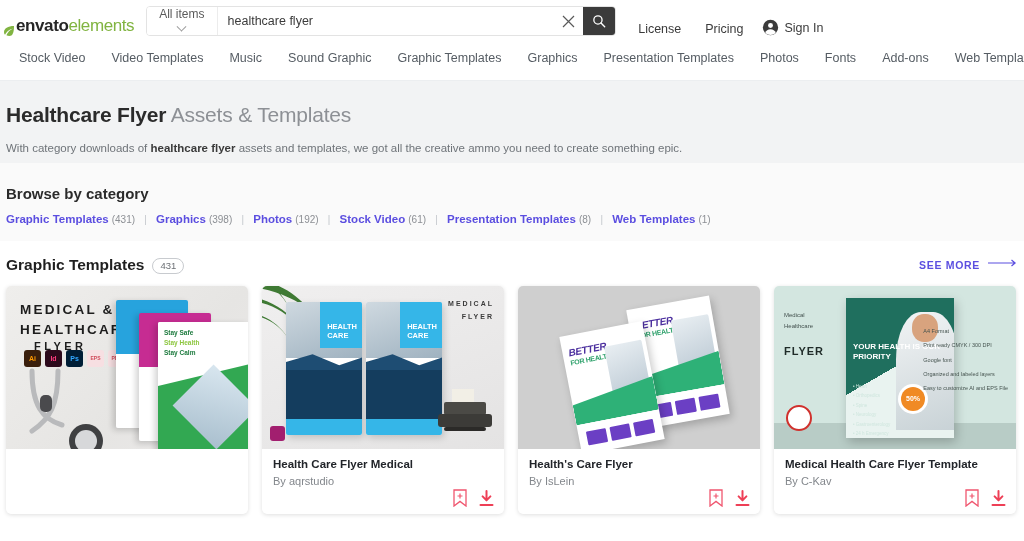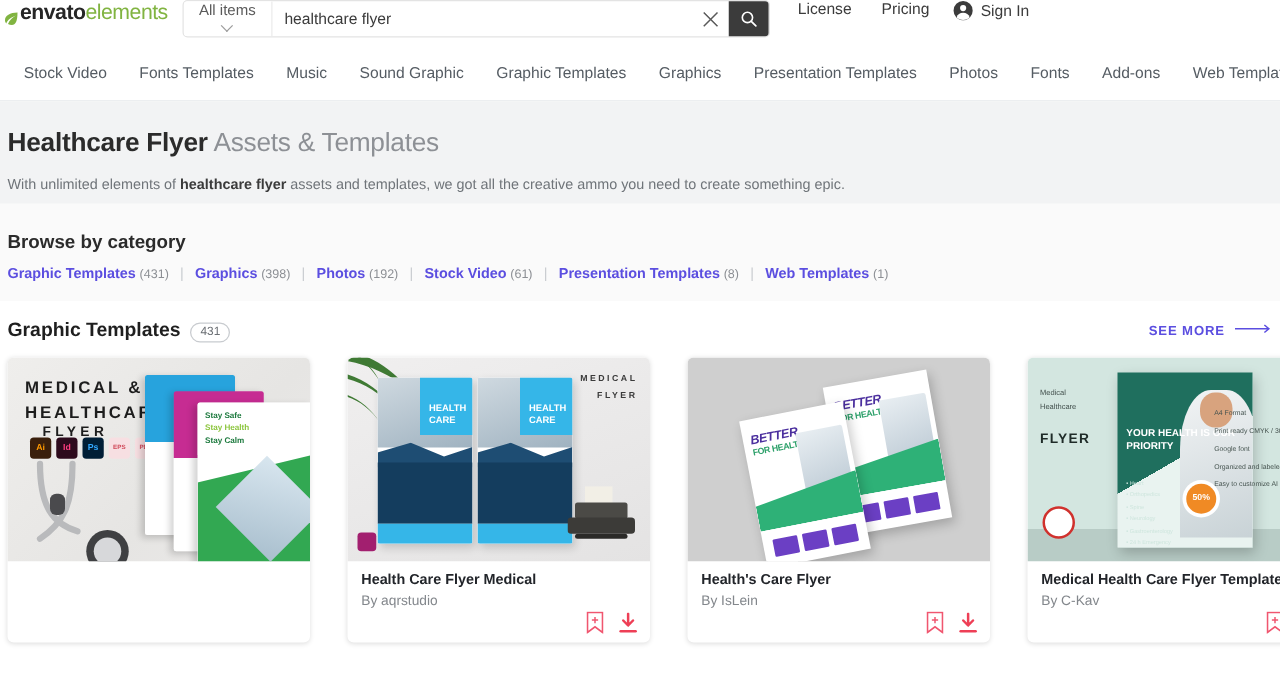--- a/index.html
+++ b/index.html
@@ -8,21 +8,21 @@
     font-family: "Liberation Sans", sans-serif;
     background: #ffffff;
     overflow: hidden;
     -webkit-font-smoothing: antialiased;
   }
 
   
   .header {
     height: 36px;
     display: flex;
-    align-items: flex-start;
+    align-items: flex-end;
     padding: 0 8px 0 0;
     background: #fff;
     position: relative;
   }
   .logo {
     display: flex;
     align-items: center;
     font-size: 17px;
     font-weight: 700;
     letter-spacing: -0.4px;
@@ -195,21 +195,21 @@
     display: flex; align-items: flex-start; gap: 8px;
     color: #5b4ee0; font-size: 10.5px;
     font-weight: 700; letter-spacing: 0.7px;
     text-decoration: none;
   }
   .arrow-line { display: block; }
 
   
   .cards {
     display: flex;
-    gap: 30px;
+    gap: 14px;
     padding: 0 6px;
   }
   .card {
     width: 242px;
     background: #fff;
     border-radius: 5px;
     box-shadow: 0 1px 4px rgba(0,0,0,0.13);
     overflow: hidden;
     flex: none;
   }
@@ -363,41 +363,41 @@
       <circle cx="10" cy="10" r="9" fill="#3b3b3b"></circle>
       <circle cx="10" cy="7.6" r="2.9" fill="#fff"></circle>
       <path d="M3.8 16.4a6.6 6.6 0 0112.4 0A9 9 0 013.8 16.4z" fill="#fff"></path>
     </svg>
     <span>Sign In</span>
   </div>
 </div>
 
 <nav class="catnav">
   <a href="#">Stock Video</a>
-  <a href="#">Fonts Templates</a>
+  <a href="#">Video Templates</a>
   <a href="#">Music</a>
   <a href="#">Sound Graphic</a>
   <a href="#">Graphic Templates</a>
   <a href="#">Graphics</a>
   <a href="#">Presentation Templates</a>
   <a href="#">Photos</a>
   <a href="#">Fonts</a>
   <a href="#">Add-ons</a>
   <a href="#">Web Templates</a>
 
   <span class="divider"></span>
 
 </nav>
 
 <section class="hero">
   <h1>
     <span class="bold">Healthcare Flyer</span>
     <span class="muted">Assets &amp; Templates</span>
   </h1>
-  <p><span>With unlimited elements of </span><b>healthcare flyer</b><span> assets and templates, we got all the creative ammo you need to create something epic.</span></p>
+  <p><span>With category downloads of </span><b>healthcare flyer</b><span> assets and templates, we got all the creative ammo you need to create something epic.</span></p>
 </section>
 
 <section class="browse">
   <div class="browse-title">Browse by category</div>
   <div class="browse-links">
     <a href="#">Graphic Templates</a>
       <span class="cnt">(431)</span>
     <span class="sep">|</span>
     <a href="#">Graphics</a>
       <span class="cnt">(398)</span>

